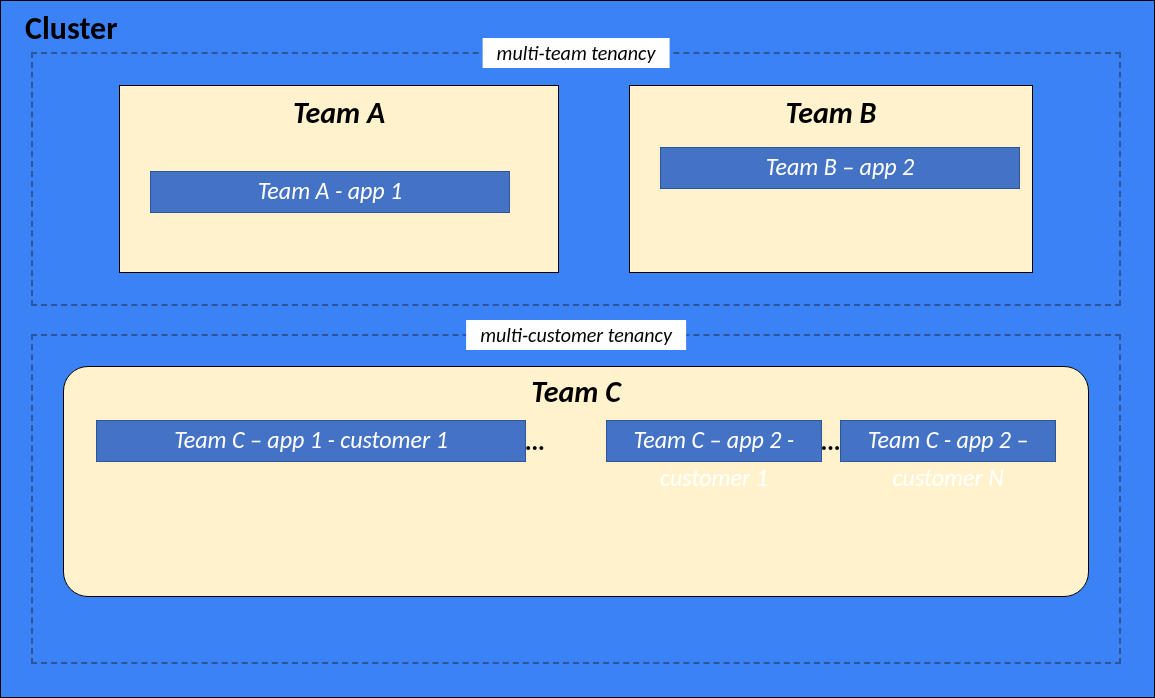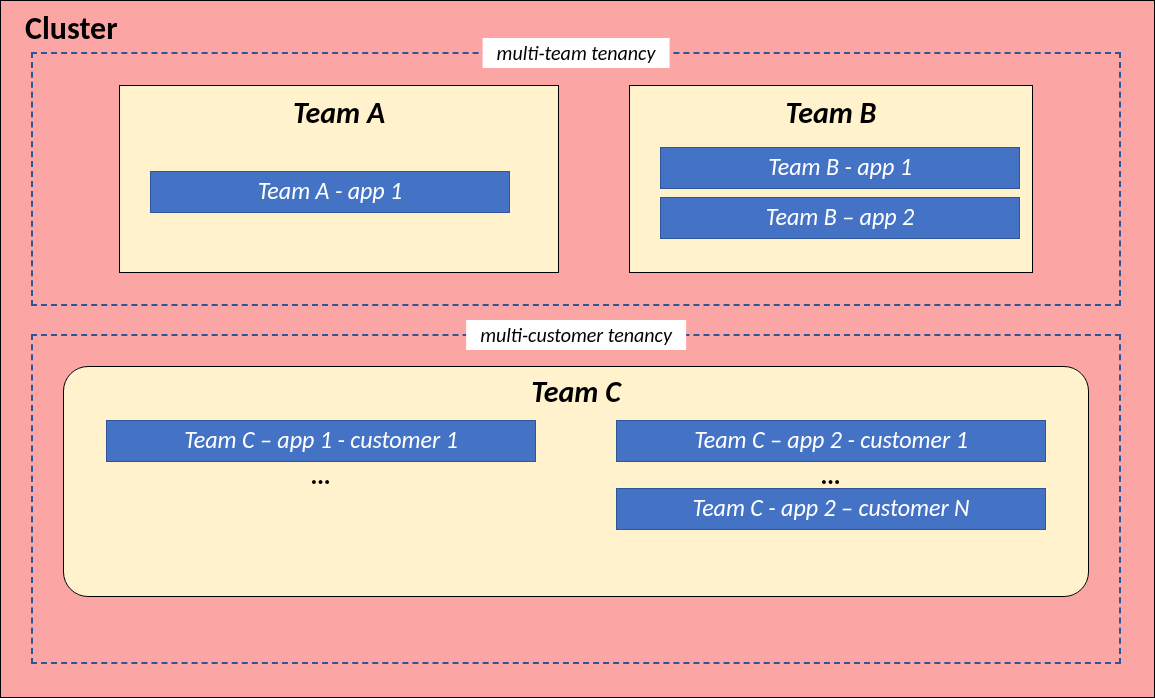--- a/index.html
+++ b/index.html
@@ -5,21 +5,21 @@
   * { box-sizing: border-box; margin: 0; padding: 0; }
   body {
     width: 1155px;
     height: 698px;
     font-family: Calibri, Arial, sans-serif;
     background: #fff;
   }
   .cluster {
     width: 1155px;
     height: 698px;
-    background: #fca5a5;
+    background: #3b82f6;
     border: 1.5px solid #000;
     padding: 8px 35px 20px 30px;
     position: relative;
   }
   .cluster-title {
     font-size: 32px;
     font-weight: bold;
     color: #000;
     margin-left: -6px;
     margin-bottom: 4px;
@@ -110,21 +110,21 @@
     gap: 8px;
   }
   .team-c-columns {
     display: flex;
     gap: 60px;
     width: 100%;
     justify-content: center;
   }
   .team-c-col {
     display: flex;
-    flex-direction: column;
+    flex-direction: row;
     align-items: center;
     width: 450px;
   }
   .team-c-col .app-box {
     width: 430px;
     margin-bottom: 8px;
   }
   .ellipsis {
     font-size: 26px;
     font-weight: bold;
@@ -147,21 +147,20 @@
     <div class="team-box team-a">
       <div class="team-title">Team A</div>
       <div class="apps">
         <div class="app-box">Team A - app 1</div>
       </div>
     </div>
 
     <div class="team-box team-b">
       <div class="team-title">Team B</div>
       <div class="apps">
-        <div class="app-box">Team B - app 1</div>
         <div class="app-box">Team B – app 2</div>
       </div>
     </div>
   </div>
 
   <div class="tenancy-box bottom">
     <div class="tenancy-label">multi-customer tenancy</div>
 
     <div class="team-box team-c">
       <div class="team-title team-c-title">Team C</div>

